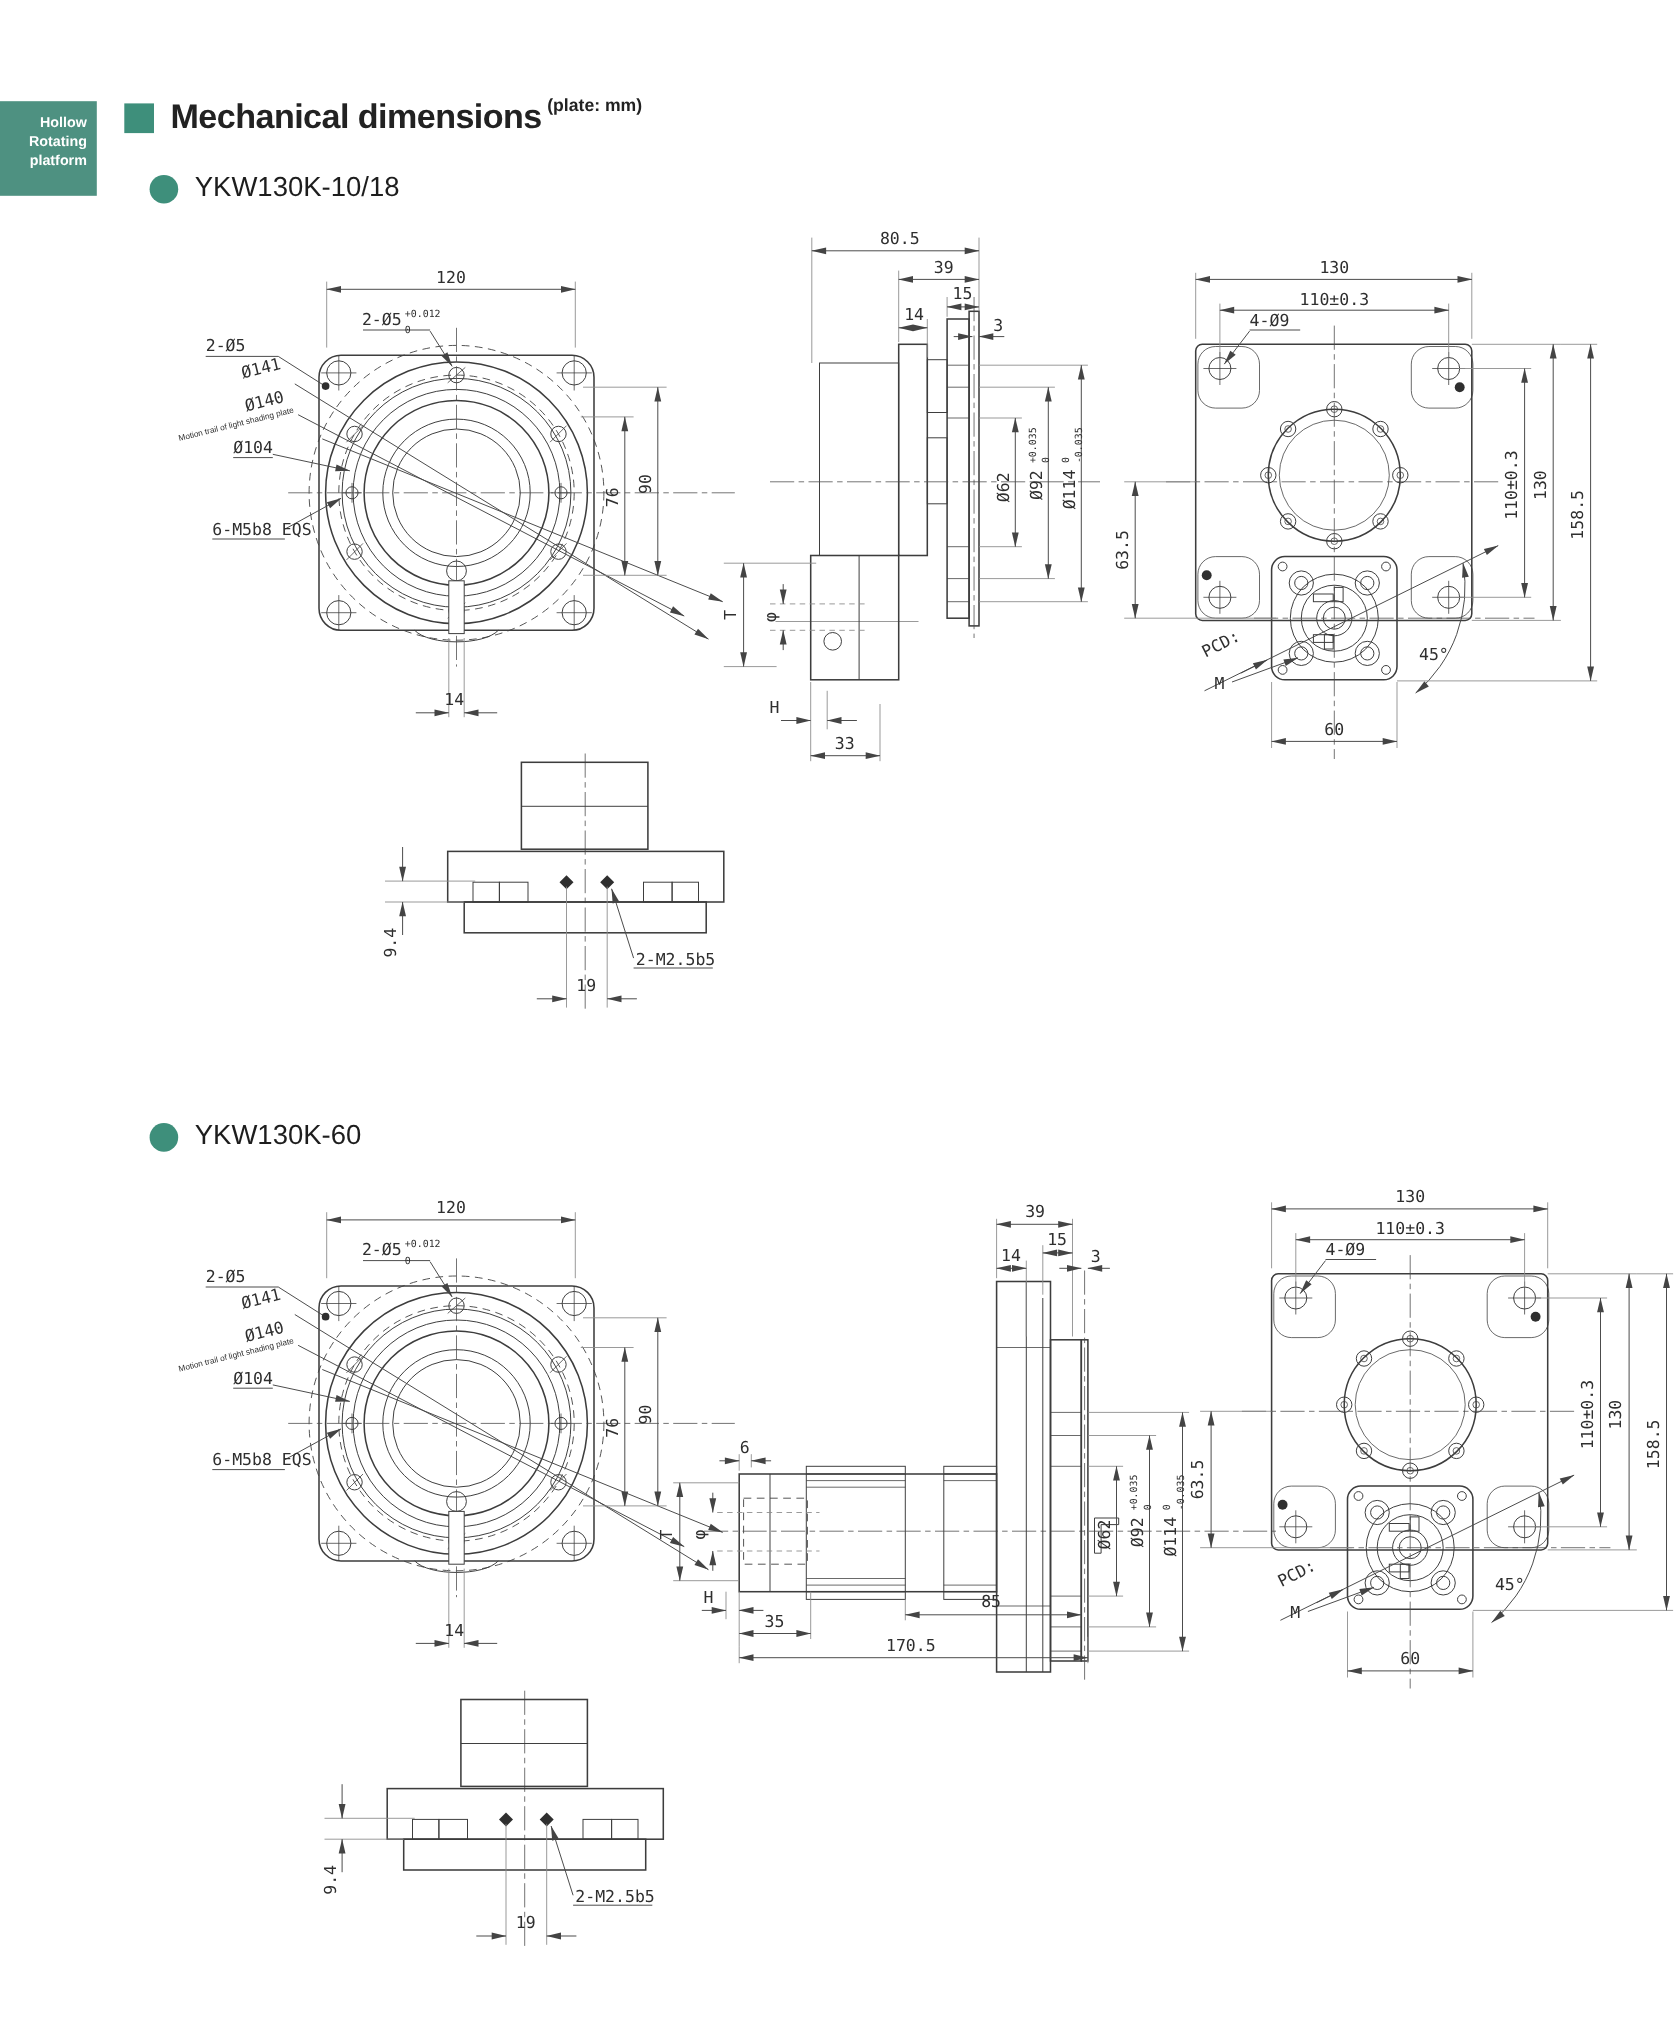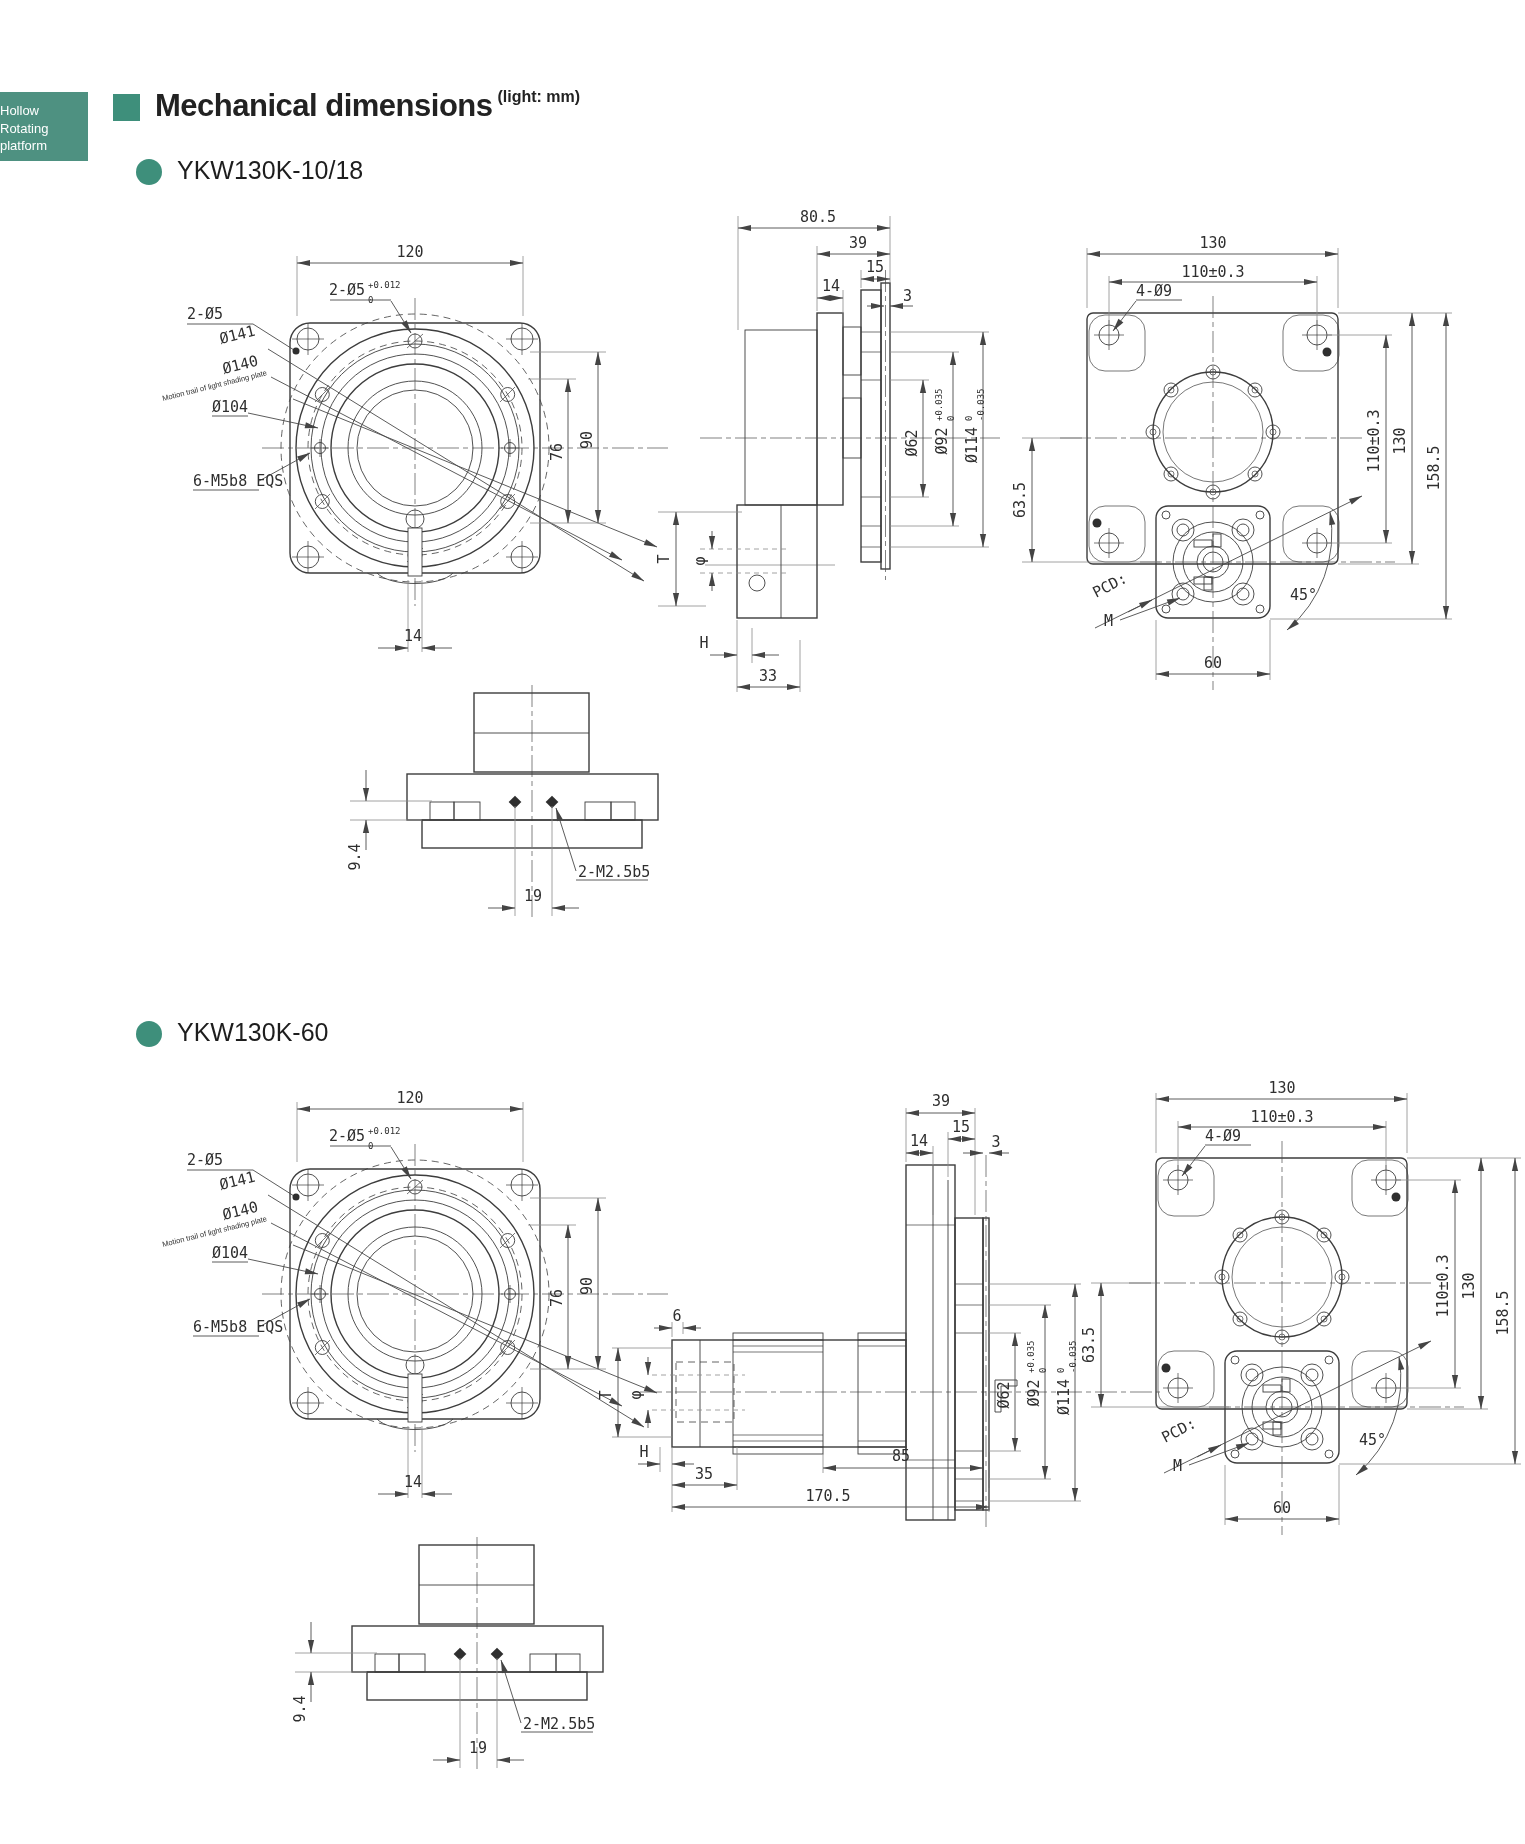--- a/index.html
+++ b/index.html
@@ -1,19 +1,19 @@
 <!DOCTYPE html>
 <html style="--tab_bg: #4E9181; --accent: #3E8F7B;"><head>
 <meta charset="utf-8">
 <style>
   html,body{margin:0;padding:0}
   body{width:1525px;height:1844px;position:relative;background:#fff;
        font-family:"Liberation Sans",sans-serif;overflow:hidden}
-  .tab{position:absolute;left:0;top:92px;width:88px;height:69px;background:var(--tab_bg,#4E9181);
-       color:#fff;font-size:13px;font-weight:400;text-align:left;
+  .tab{position:absolute;left:0;top:92px;width:88px;height:86px;background:var(--tab_bg,#4E9181);
+       color:#fff;font-size:13px;font-weight:700;text-align:right;
        padding:10px 9px 0 0;box-sizing:border-box;line-height:1.35}
   .hdr{position:absolute;left:113px;top:88px;display:flex;align-items:flex-start}
   .sq{width:27px;height:27px;background:var(--accent,#3E8F7B);align-self:center;margin-top:2px}
   .hdr h1{margin:0 0 0 15px;font-size:31px;font-weight:700;color:#222;letter-spacing:-.5px}
   .unit{font-size:16px;font-weight:700;color:#222;margin-left:5px}
   .secttl{position:absolute;display:flex;align-items:flex-end;gap:15px}
   .secttl .dot{width:26px;height:26px;border-radius:50%;background:var(--accent,#3E8F7B)}
   .secttl span{font-size:25px;color:#1d1d1d}
   #s1t{left:136px;top:156px}
   #s2t{left:136px;top:1018px}
@@ -37,21 +37,21 @@
 
 <div class="tab">
   <div>Hollow</div>
   <div>Rotating</div>
   <div>platform</div>
 </div>
 
 <div class="hdr">
   <div class="sq"></div>
   <h1>Mechanical dimensions</h1>
-  <span class="unit">(light: mm)</span>
+  <span class="unit">(plate: mm)</span>
 </div>
 
 <div class="secttl" id="s1t">
   <div class="dot"></div>
   <span>YKW130K-10/18</span>
 </div>
 
 <div class="secttl" id="s2t">
   <div class="dot"></div>
   <span>YKW130K-60</span>

